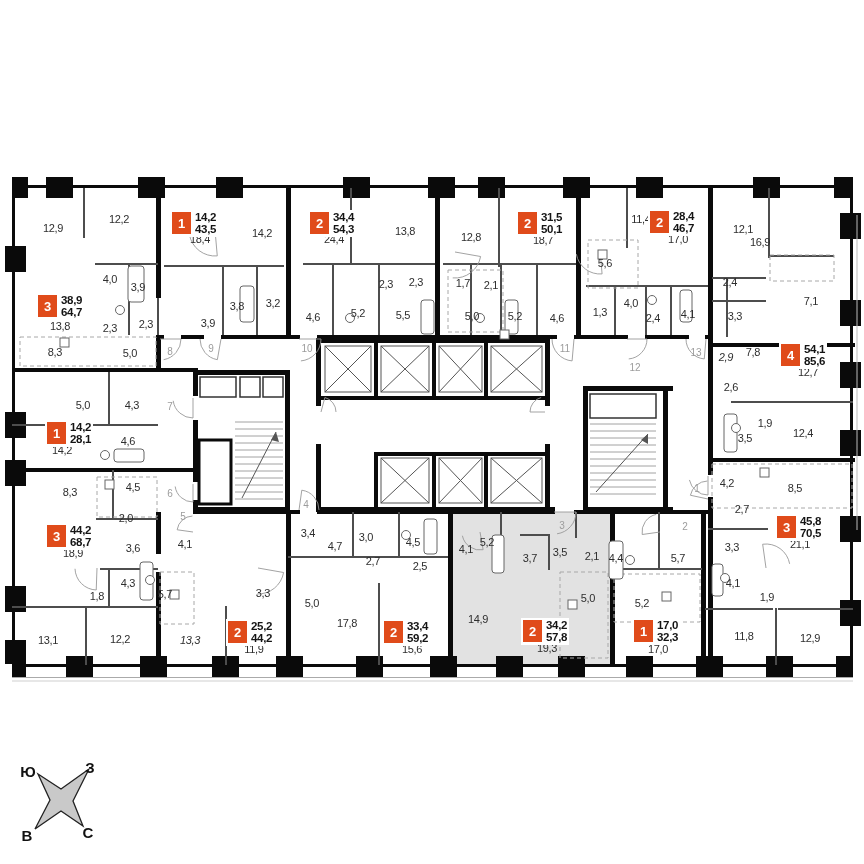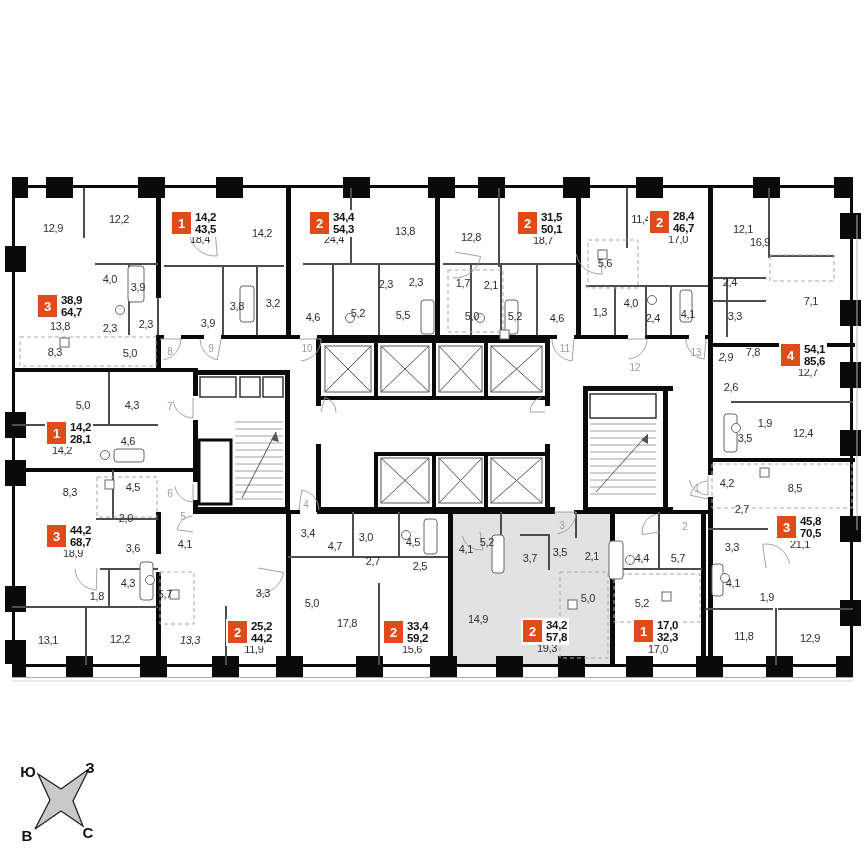--- a/index.html
+++ b/index.html
@@ -355,21 +355,21 @@
       <span class="room-label" style="left: 335px; top: 546px;">4,7</span>
       <span class="room-label" style="left: 366px; top: 537px;">3,0</span>
       <span class="room-label" style="left: 413px; top: 542px;">4,5</span>
       <span class="room-label" style="left: 373px; top: 561px;">2,7</span>
       <span class="room-label" style="left: 420px; top: 566px;">2,5</span>
       <span class="room-label" style="left: 466px; top: 549px;">4,1</span>
       <span class="room-label" style="left: 487px; top: 542px;">5,2</span>
       <span class="room-label" style="left: 530px; top: 558px;">3,7</span>
       <span class="room-label" style="left: 560px; top: 552px;">3,5</span>
       <span class="room-label" style="left: 592px; top: 556px;">2,1</span>
-      <span class="room-label" style="left: 642px; top: 558px; text-align: right;">4,4</span>
+      <span class="room-label" style="left: 616px; top: 558px; text-align: right;">4,4</span>
       <span class="room-label" style="left: 678px; top: 558px;">5,7</span>
       <span class="room-label" style="left: 732px; top: 547px;">3,3</span>
       <span class="room-label" style="left: 800px; top: 544px;">21,1</span>
       <span class="room-label" style="left: 97px; top: 596px;">1,8</span>
       <span class="room-label" style="left: 128px; top: 583px;">4,3</span>
       <span class="room-label" style="left: 165px; top: 594px;">5,7</span>
       <span class="room-label" style="left: 263px; top: 593px;">3,3</span>
       <span class="room-label" style="left: 312px; top: 603px;">5,0</span>
       <span class="room-label" style="left: 588px; top: 598px;">5,0</span>
       <span class="room-label" style="left: 642px; top: 603px;">5,2</span>

